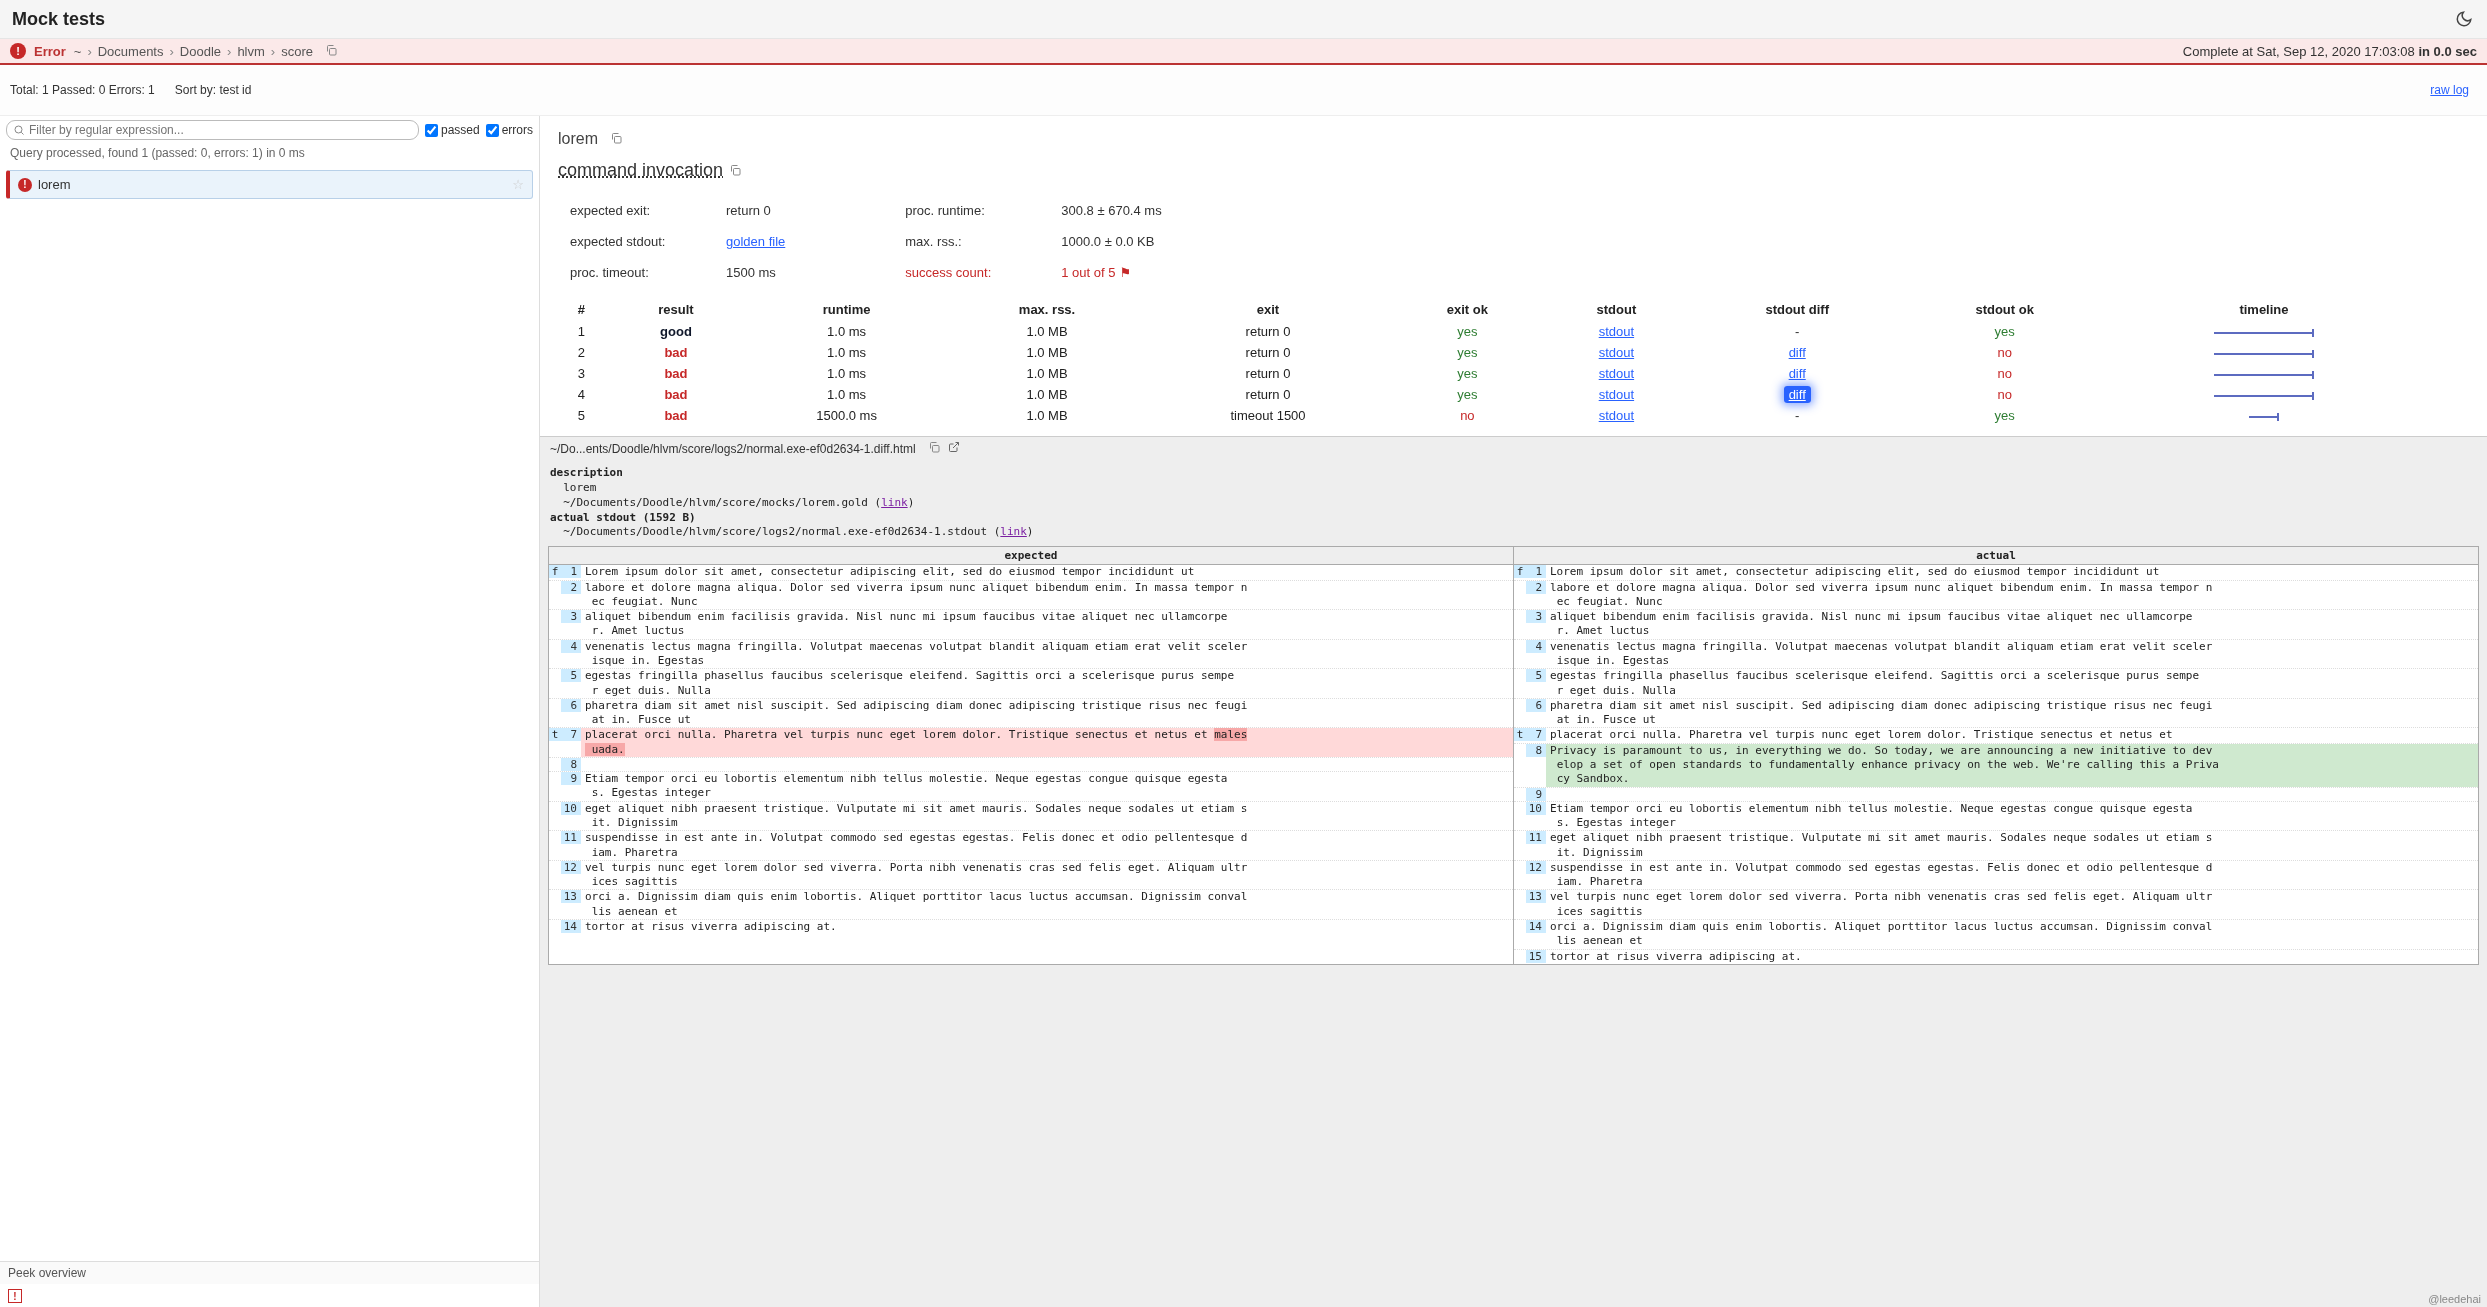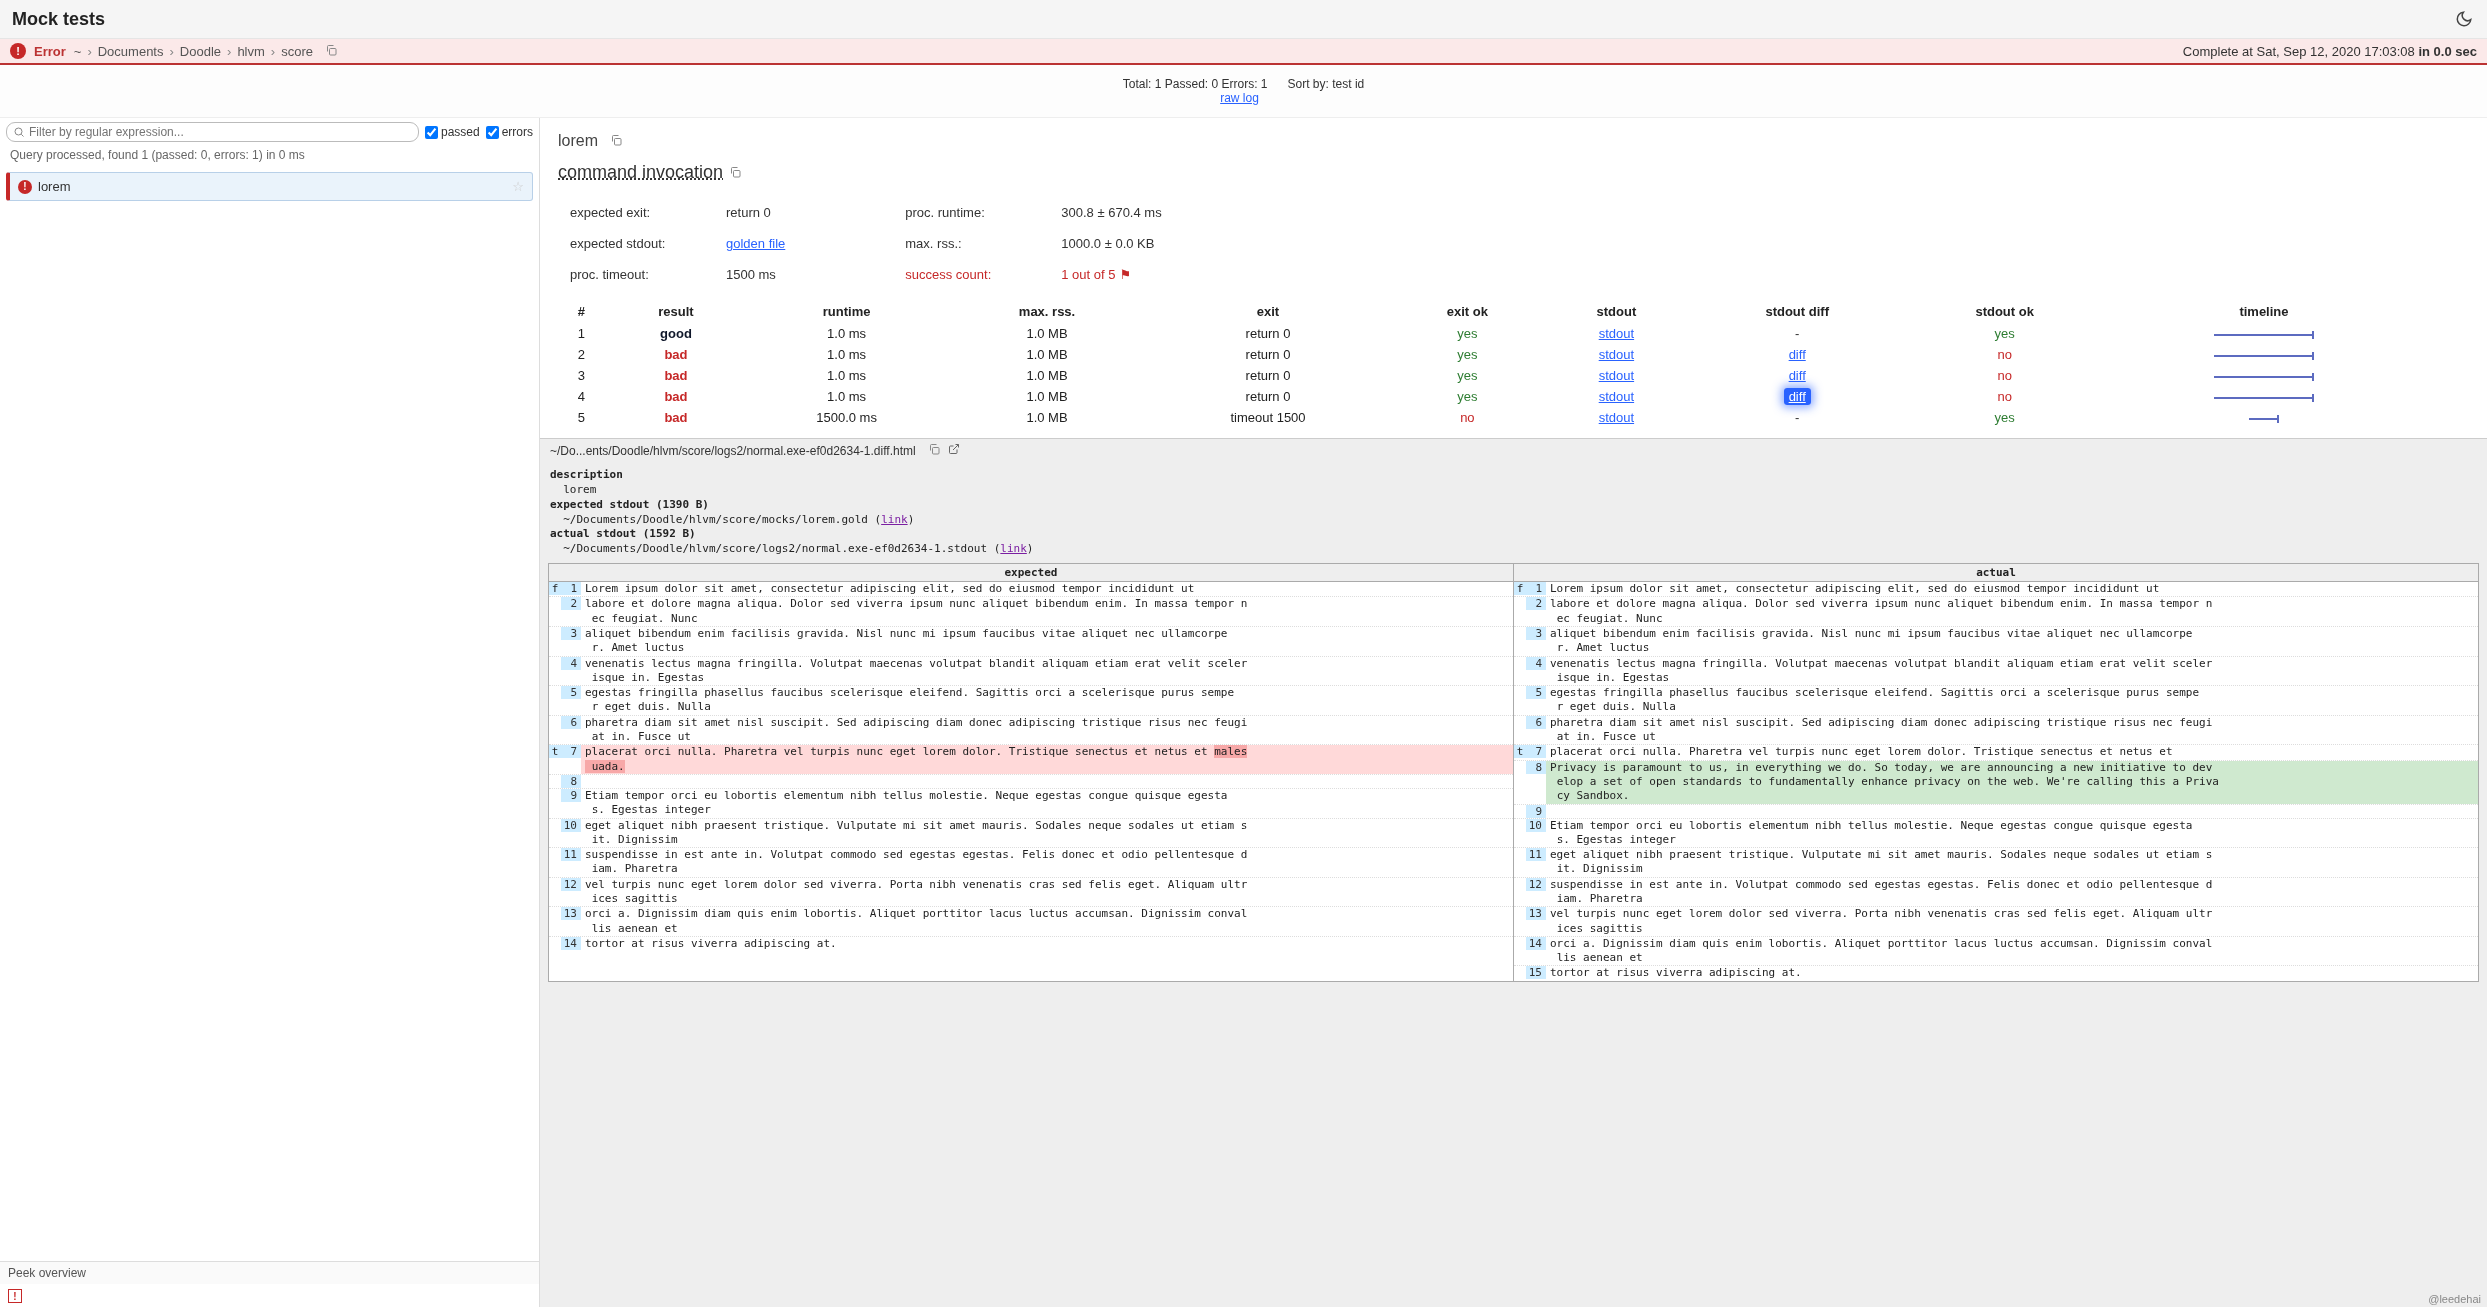--- a/index.html
+++ b/index.html
@@ -13,21 +13,21 @@
 .statusbar { display: flex; align-items: center; justify-content: space-between; background: #fbe9e9; border-bottom: 2px solid #b33; padding: 4px 10px; font-size: 13px; }
 .statusbar-left { display: flex; align-items: center; gap: 8px; }
 .err-glyph { display: inline-flex; width: 16px; height: 16px; background: #c62828; color: #fff; border-radius: 50%; align-items: center; justify-content: center; font-size: 11px; font-weight: 700; }
 .err-text { color: #b33; font-weight: 600; }
 .breadcrumb { color: #555; display: inline-flex; align-items: center; gap: 4px; }
 .breadcrumb-sep { margin: 0 2px; color: #888; }
 .copy-icon { cursor: pointer; color: #888; margin-left: 4px; }
 .statusbar-right { color: #333; }
 .statusbar-right b { font-weight: 700; }
 
-.metabar { display: flex; align-items: center; justify-content: space-between; padding: 12px 10px; font-size: 12px; color: #333; border-bottom: 1px solid #eee; flex-direction: column; }
+.metabar { display: flex; align-items: flex-start; justify-content: space-between; padding: 18px 10px; font-size: 12px; color: #333; border-bottom: 1px solid #eee; }
 .raw-log { color: #2962ff; text-decoration: underline; font-size: 12px; cursor: pointer; margin-right: 8px; }
 
 .content { display: flex; flex: 1; overflow: hidden; }
 
 .left-pane { width: 540px; min-width: 540px; border-right: 1px solid #ddd; display: flex; flex-direction: column; background: #fff; }
 .filter-row { display: flex; align-items: center; gap: 6px; padding: 4px 6px; }
 .filter-input-wrap { flex: 1; display: flex; align-items: center; border: 1px solid #bbb; border-radius: 9px; padding: 2px 6px; background: #fff; }
 .filter-input-wrap svg { margin-right: 4px; }
 .filter-input { border: none; outline: none; font-size: 12px; flex: 1; background: transparent; }
 .cb-label { display: inline-flex; align-items: center; gap: 3px; font-size: 12px; color: #333; }
@@ -312,21 +312,21 @@
               </svg>
           </span>
           <span class="ext-icon">
             <svg width="12" height="12" viewBox="0 0 24 24" fill="none" stroke="#666" stroke-width="2">
                 <path d="M18 13v6a2 2 0 0 1-2 2H5a2 2 0 0 1-2-2V8a2 2 0 0 1 2-2h6"></path>
                 <polyline points="15 3 21 3 21 9"></polyline>
                 <line x1="10" y1="14" x2="21" y2="3"></line>
               </svg>
           </span>
         </div>
-        <div class="diff-meta" id="diff-meta"><div><b>description</b></div><div>  lorem</div><div><b>expected stdout (1390 B)</b></div><div>  ~/Documents/Doodle/hlvm/score/mocks/lorem.gold (<span class="ln">link</span>)</div><div><b>actual stdout (1592 B)</b></div><div>  ~/Documents/Doodle/hlvm/score/logs2/normal.exe-ef0d2634-1.stdout (<span class="ln">link</span>)</div></div>
+        <div class="diff-meta" id="diff-meta"><div><b>description</b></div><div>  lorem</div><div>  ~/Documents/Doodle/hlvm/score/mocks/lorem.gold (<span class="ln">link</span>)</div><div><b>actual stdout (1592 B)</b></div><div>  ~/Documents/Doodle/hlvm/score/logs2/normal.exe-ef0d2634-1.stdout (<span class="ln">link</span>)</div></div>
         <div class="diff-table-wrap">
           <div class="diff-head-row">
             <div>expected</div>
             <div>actual</div>
           </div>
           <div class="diff-body">
             <div class="diff-side" id="diff-left">
                 <div class="dline">
                   <div class="dmark">f</div>
                   <div class="dnum">1</div>

